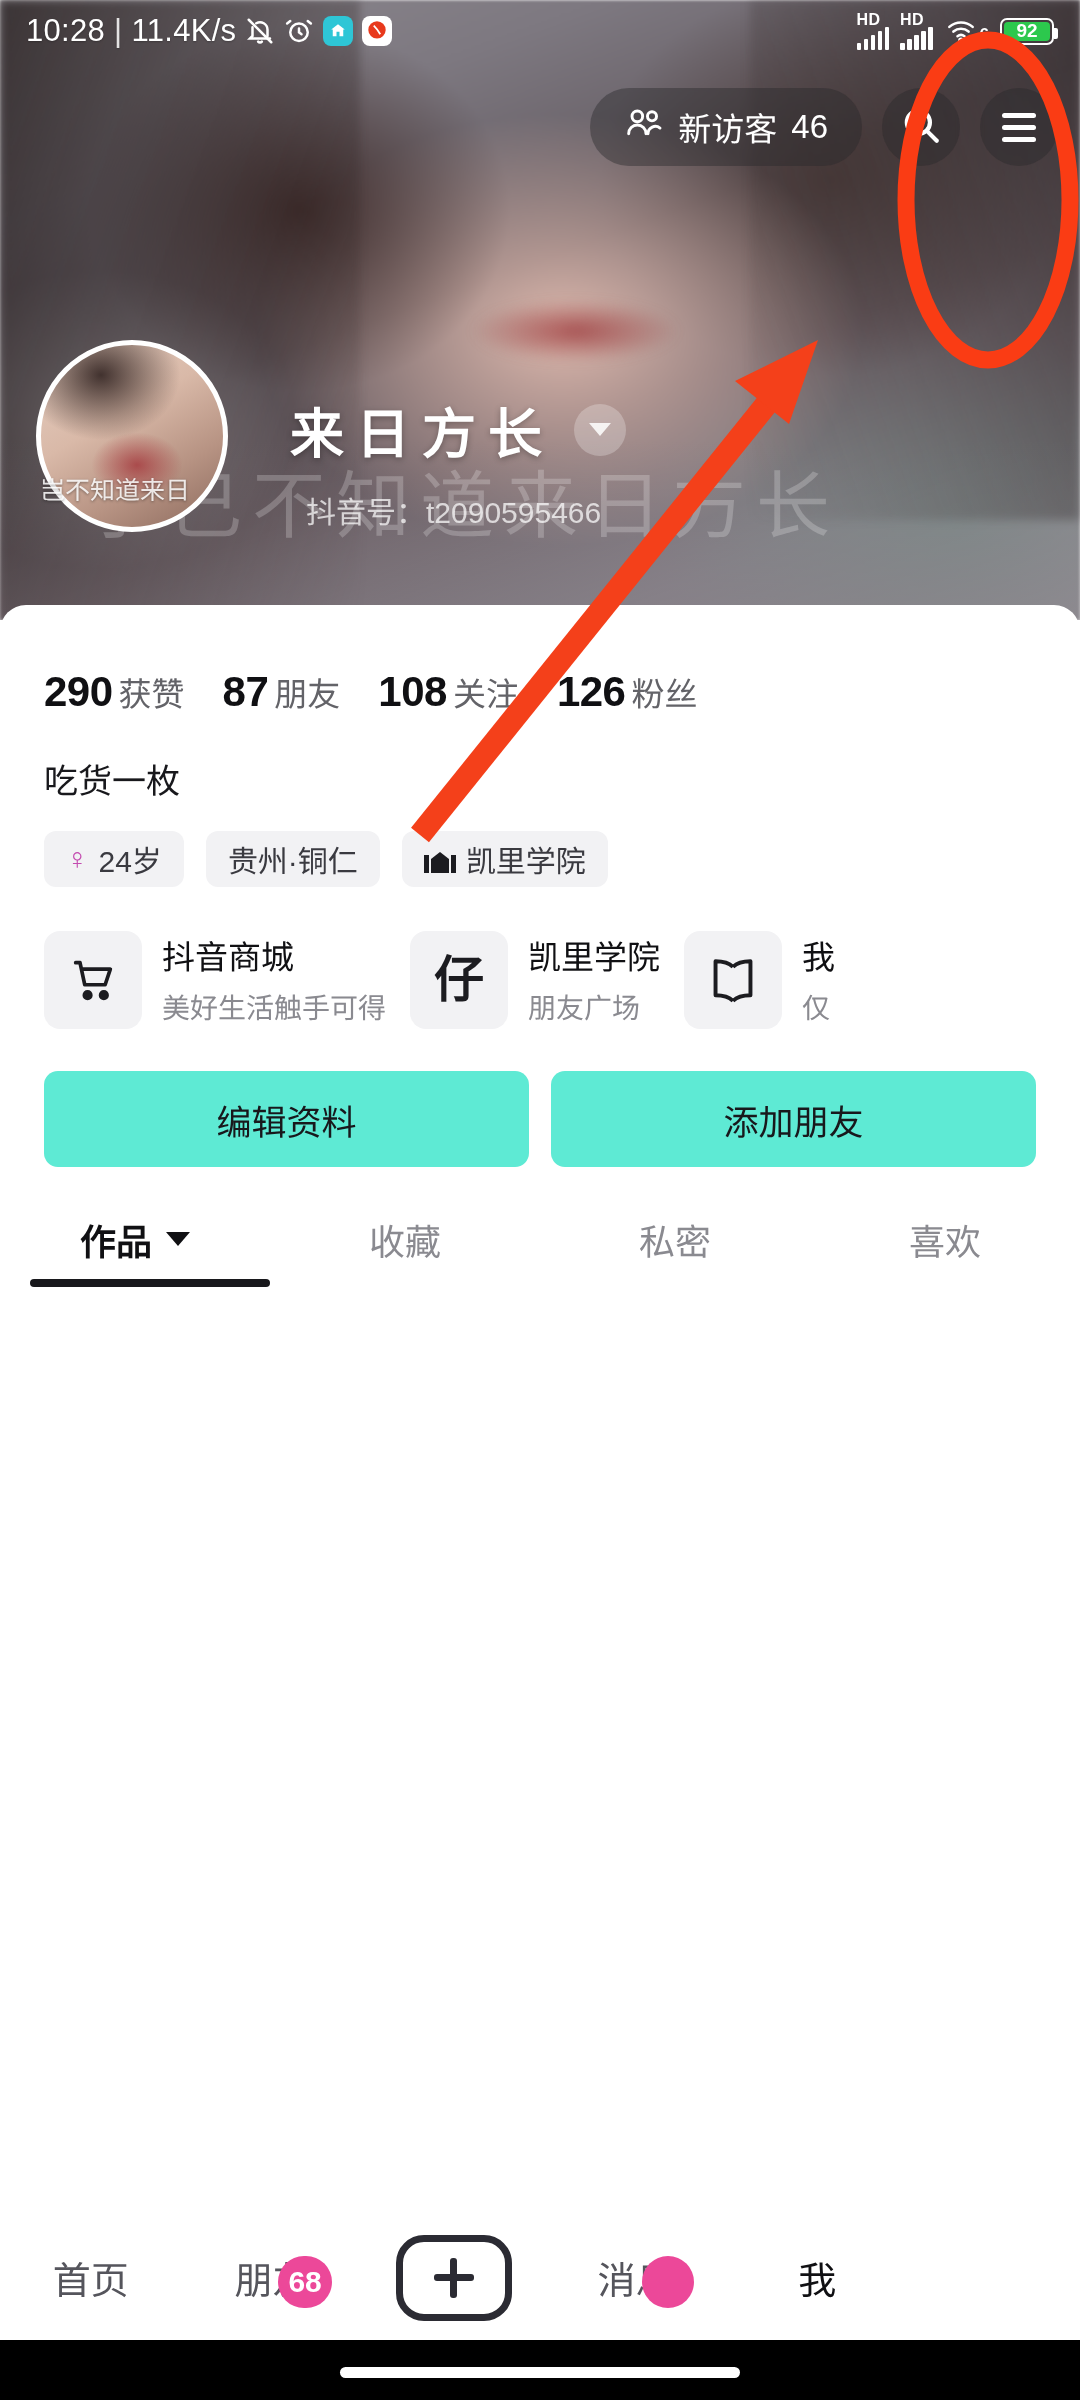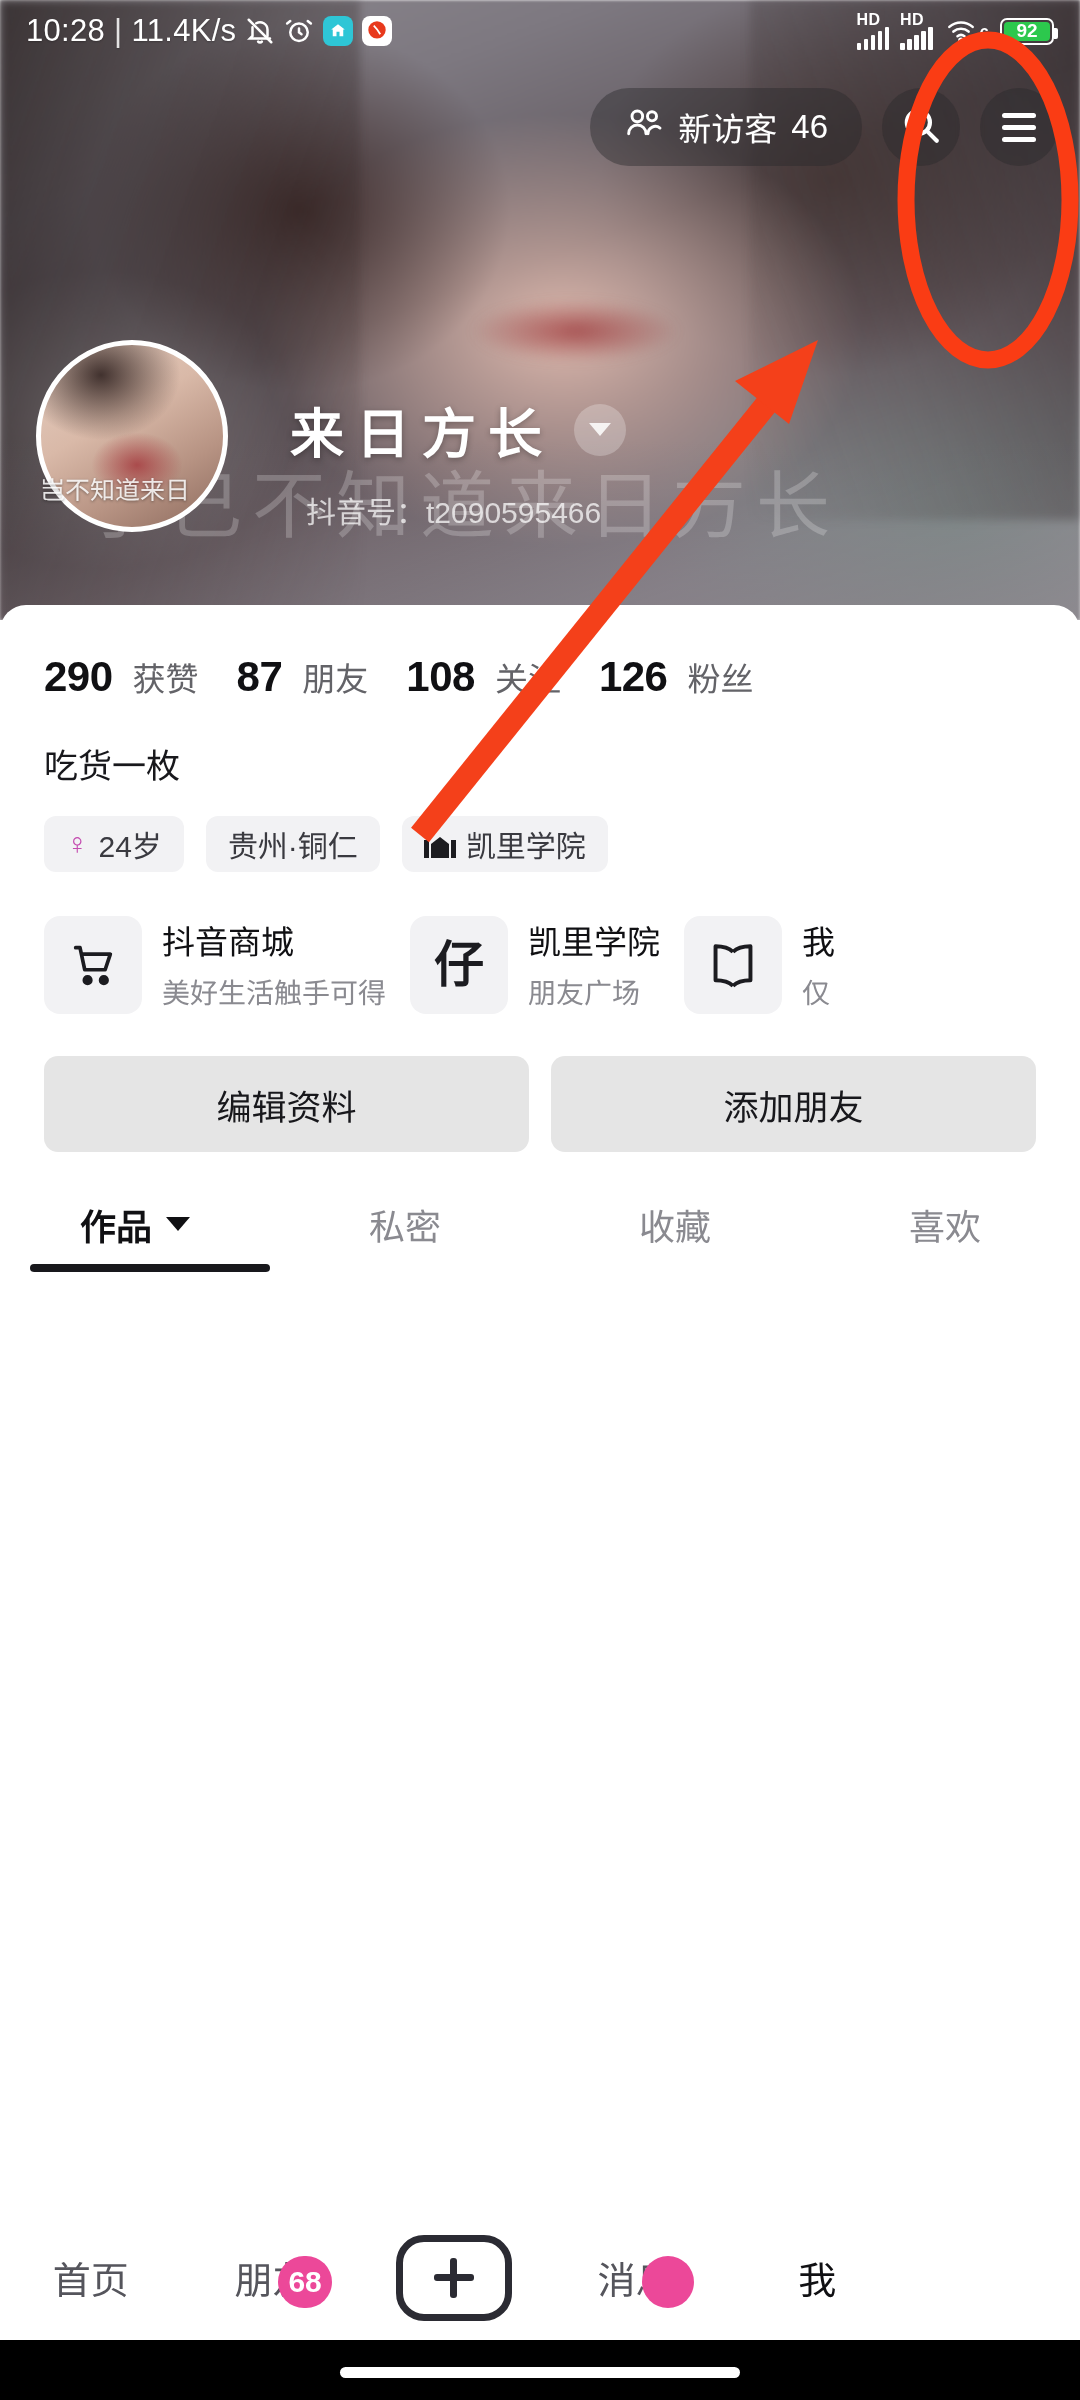--- a/index.html
+++ b/index.html
@@ -121,21 +121,21 @@
     white-space:nowrap;
   }
 
   
   .sheet {
     position:absolute; left:0; top:605px; width:1080px; height:1730px;
     background:#fff; border-radius:26px 26px 0 0; z-index:20;
   }
 
   .stats { display:flex; align-items:baseline; gap:38px; padding:48px 0 0 44px; }
-  .stat { display:flex; align-items:flex-start; gap:20px; }
+  .stat { display:flex; align-items:flex-start; gap:6px;margin-top:15px; }
   .stat-num { font-size:42px; font-weight:700; color:#101013; letter-spacing:-.5px; }
   .stat-label { font-size:33px; color:#636368; }
 
   .bio { padding:38px 0 0 44px; font-size:34px; color:#18181c; }
   .tags { display:flex; gap:22px; padding:28px 0 0 44px; }
   .tag {
     display:flex; align-items:center; gap:10px; height:56px; padding:0 22px;
     background:#f2f2f4; border-radius:12px; font-size:30px; color:#3a3a40;
   }
   .tag-venus { color:#c44cb0; font-size:30px; line-height:1; }
@@ -149,21 +149,21 @@
     width:98px; height:98px; border-radius:16px; background:#f2f2f4;
     display:flex; align-items:center; justify-content:center; flex:0 0 auto;
   }
   .service-txt { display:flex; flex-direction:column; gap:7px; white-space:nowrap; }
   .service-title { font-size:33px; color:#101013; font-weight:500; }
   .service-sub { font-size:28px; color:#8a8a90; }
   .service-zai { font-size:50px; color:#1c1c20; font-weight:600; line-height:1; }
 
   .action-row { display:flex; gap:22px; padding:42px 44px 0 44px; }
   .action-btn {
-    flex:1; height:96px; background:#e5e5e5; border-radius:14px;
+    flex:1; height:96px; background:#5eead4; border-radius:14px;
     display:flex; align-items:center; justify-content:center;
     font-size:35px; color:#18181c;
   }
 
   .tabs { display:flex; padding:46px 0 0 0; position:relative; }
   .tab { flex:1; text-align:center; font-size:36px; color:#8a8a90; display:flex; align-items:center; justify-content:center; gap:14px; }
   .tab.active { color:#101013; font-weight:700; }
   .tab .tri-down { width:0;height:0;border-left:12px solid transparent;border-right:12px solid transparent;border-top:14px solid #101013; }
   .tab-underline { position:absolute; left:30px; bottom:-22px; width:240px; height:8px; background:#18181c; border-radius:4px; }
 
@@ -479,24 +479,24 @@
       <div class="action-btn">编辑资料</div>
       <div class="action-btn">添加朋友</div>
     </div>
 
     <div class="tabs">
       <div class="tab active">
         <span>作品</span>
         <i class="tri-down"></i>
       </div>
       <div class="tab">
+        <span>收藏</span>
+      </div>
+      <div class="tab">
         <span>私密</span>
-      </div>
-      <div class="tab">
-        <span>收藏</span>
       </div>
       <div class="tab">
         <span>喜欢</span>
       </div>
       <div class="tab-underline"></div>
     </div>
   </div>
 
   <div class="grid">
 

